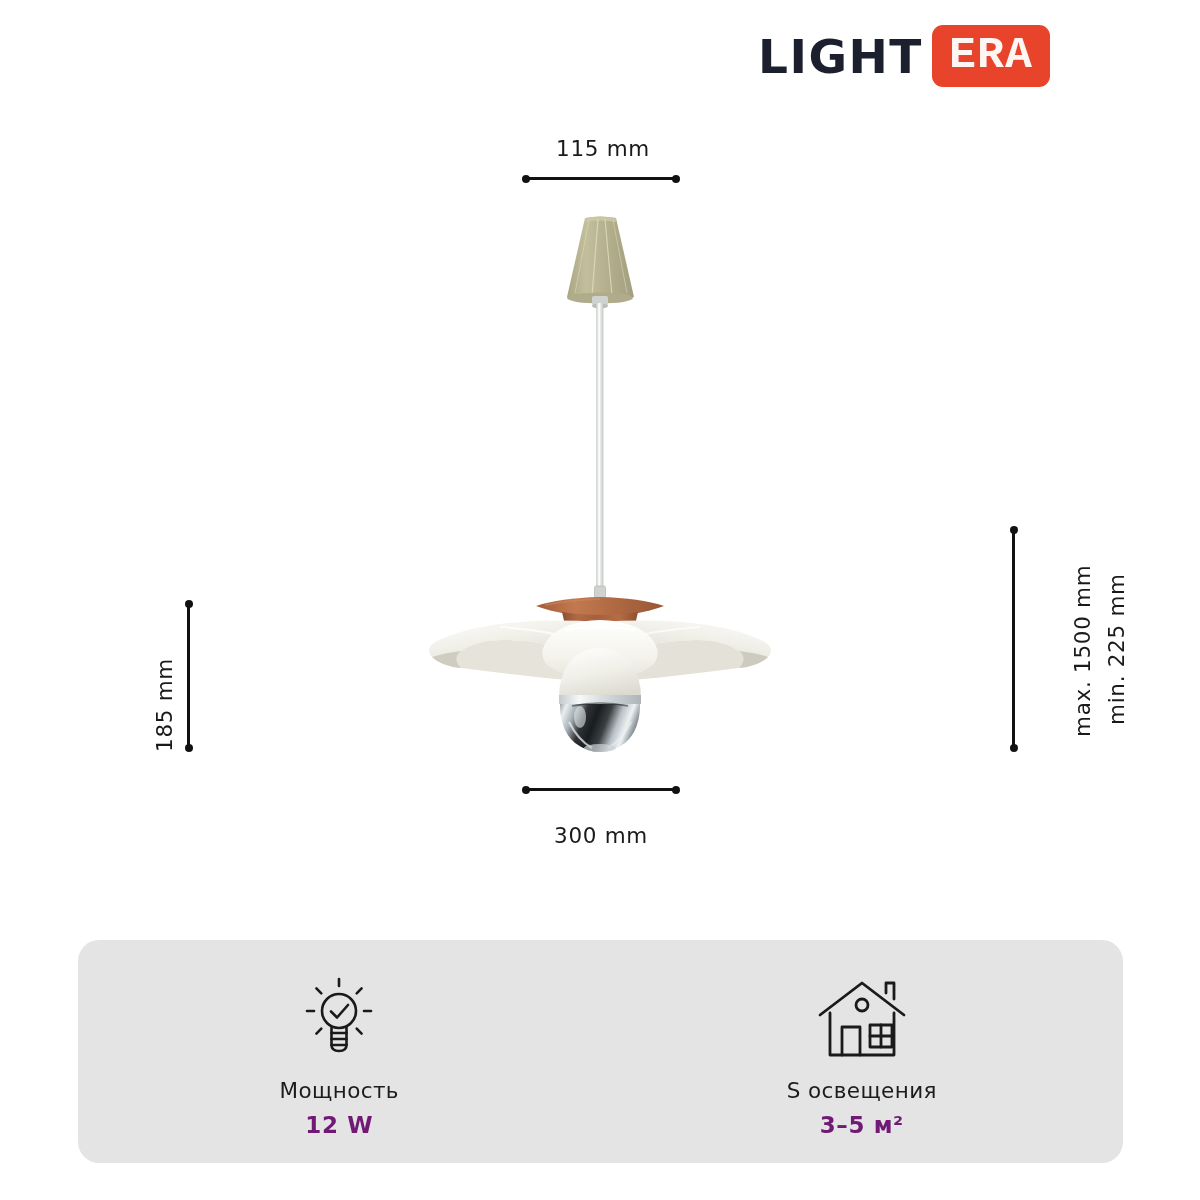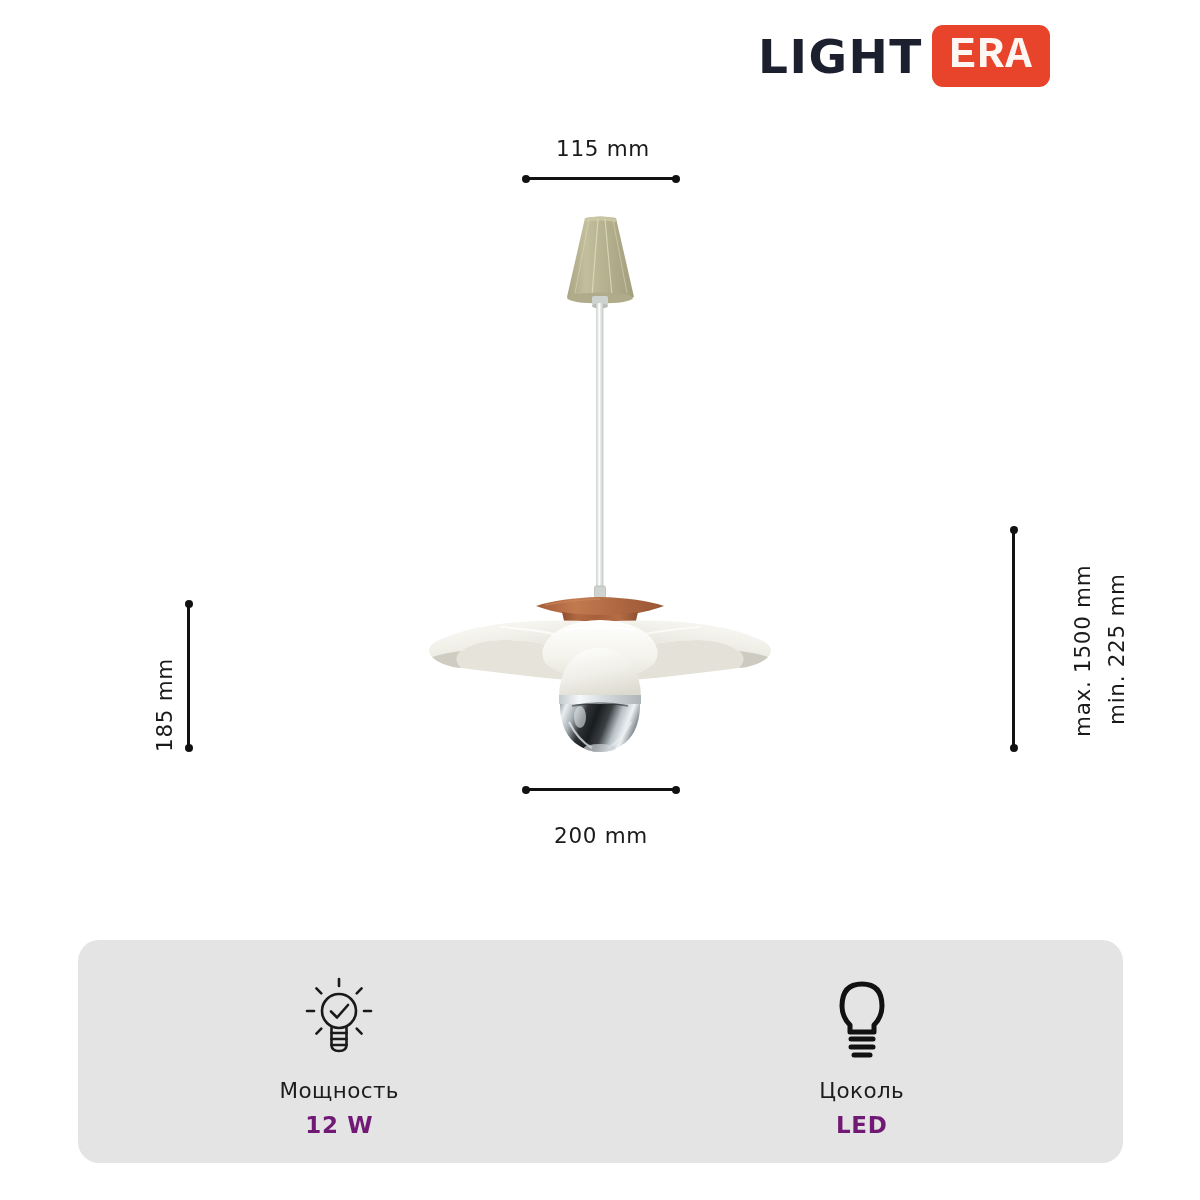--- a/index.html
+++ b/index.html
@@ -322,21 +322,21 @@
   <div class="dim-line-h" style="left:523px; top:177px; width:156px;"></div>
 
   <div class="dim-label vertical" style="left:152px; top:752px;">185 mm</div>
   <div class="dim-line-v" style="left:187px; top:601px; height:150px;"></div>
 
   <div class="dim-line-v" style="left:1012px; top:527px; height:224px;"></div>
   <div class="dim-label vertical" style="left:1070px; top:737px;">max. 1500 mm</div>
   <div class="dim-label vertical" style="left:1104px; top:725px;">min. 225 mm</div>
 
   <div class="dim-line-h" style="left:523px; top:788px; width:156px;"></div>
-  <div class="dim-label" style="left:554px; top:823px;">200 mm</div>
+  <div class="dim-label" style="left:554px; top:823px;">300 mm</div>
 
   <div class="spec-panel">
 
     <div class="spec-item">
       <div class="spec-icon">
         <svg width="88" height="88" viewBox="0 0 88 88" fill="none" stroke="#1a1a1a" stroke-width="2.6" stroke-linecap="round" stroke-linejoin="round">
           <circle cx="44" cy="34" r="17"></circle>
           <path d="M44 9 L44 2"></path>
           <path d="M61.7 16.3 L66.6 11.4"></path>
           <path d="M69 34 L76 34"></path>
@@ -348,29 +348,33 @@
           <path d="M36.5 50.5 L36.5 68 Q36.5 74 44 74 Q51.5 74 51.5 68 L51.5 50.5"></path>
           <path d="M36.5 56 L51.5 56"></path>
           <path d="M36.5 62 L51.5 62"></path>
           <path d="M36.5 68 L51.5 68"></path>
         </svg>
       </div>
       <div class="spec-name">Мощность</div>
       <div class="spec-value">12 W</div>
     </div>
 
+
     <div class="spec-item">
       <div class="spec-icon">
-        <svg width="88" height="88" viewBox="0 0 88 88" fill="none" stroke="#111" stroke-width="5" stroke-linecap="round" stroke-linejoin="round">
-          <path d="M44 7 Q24 7 24 29 Q24 40 32 48 L32 55 L56 55 L56 48 Q64 40 64 29 Q64 7 44 7 Z"></path>
-          <path d="M33 62 L55 62"></path>
-          <path d="M33 70 L55 70"></path>
-          <path d="M36 78 L52 78"></path>
+        <svg width="96" height="88" viewBox="0 0 96 88" fill="none" stroke="#1a1a1a" stroke-width="2.8" stroke-linecap="round" stroke-linejoin="round">
+          <path d="M6 38 L48 6 L90 38"></path>
+          <path d="M72 16 L72 6 L80 6 L80 22"></path>
+          <path d="M16 36 L16 78 L80 78 L80 36"></path>
+          <circle cx="48" cy="28" r="6"></circle>
+          <path d="M28 78 L28 50 L46 50 L46 78"></path>
+          <rect x="56" y="48" width="22" height="22"></rect>
+          <path d="M67 48 L67 70"></path>
+          <path d="M56 59 L78 59"></path>
         </svg>
       </div>
-      <div class="spec-name">Цоколь</div>
-      <div class="spec-value">LED</div>
+      <div class="spec-name">S освещения</div>
+      <div class="spec-value">3–5 м²</div>
     </div>
 
-
   </div>
 
 </div>
 
 </body></html>

